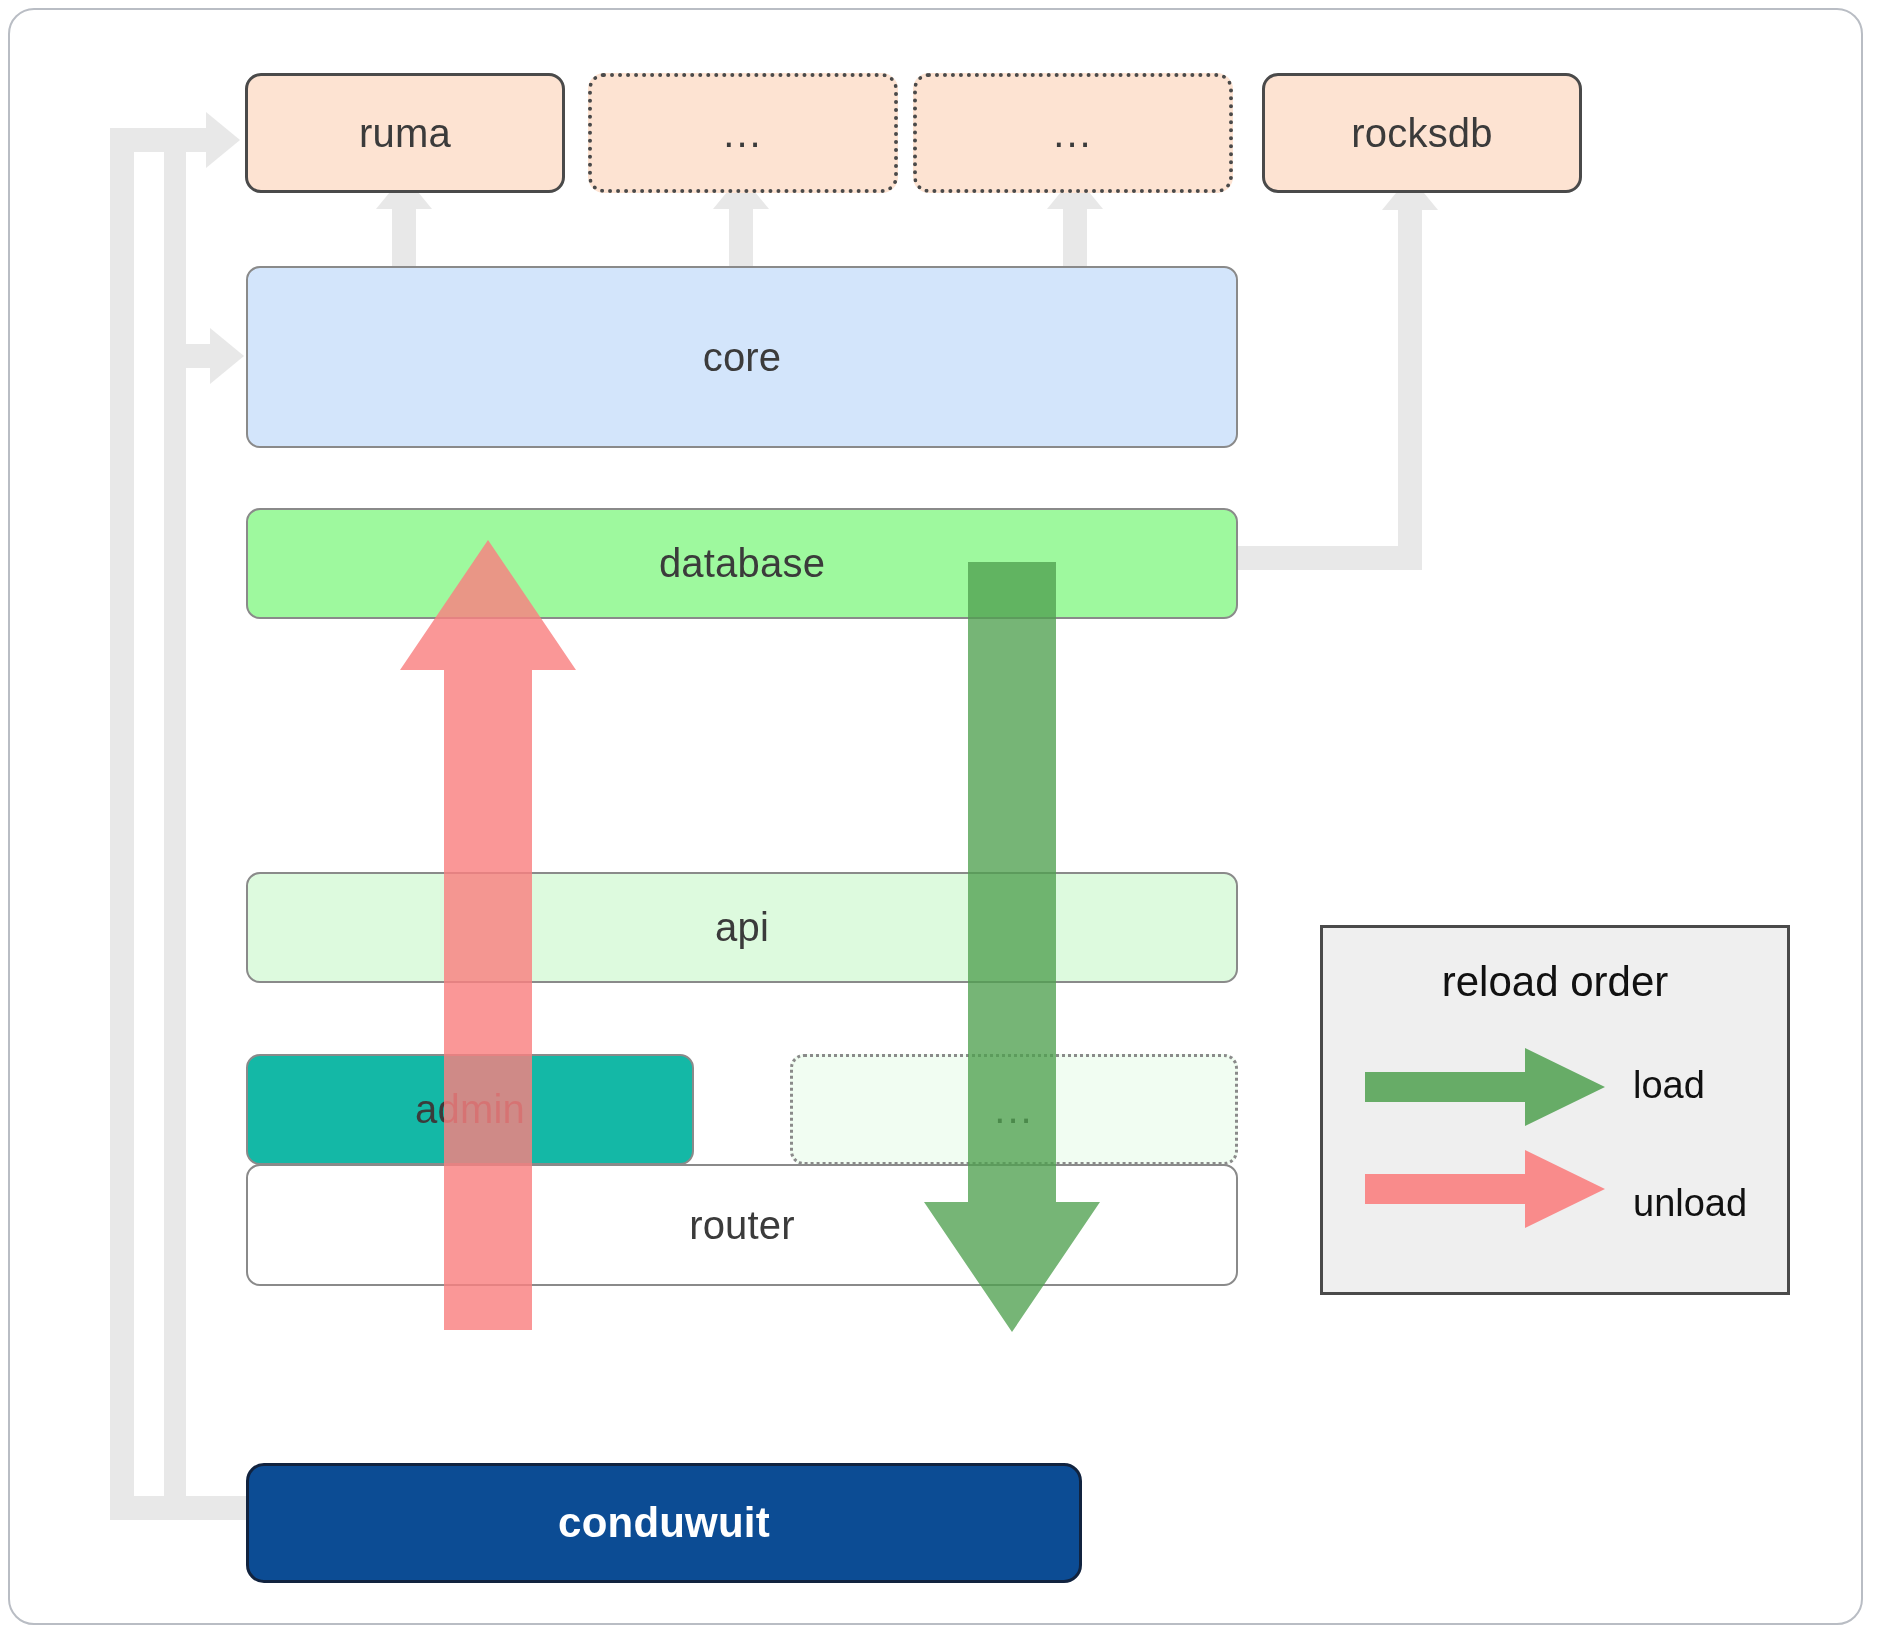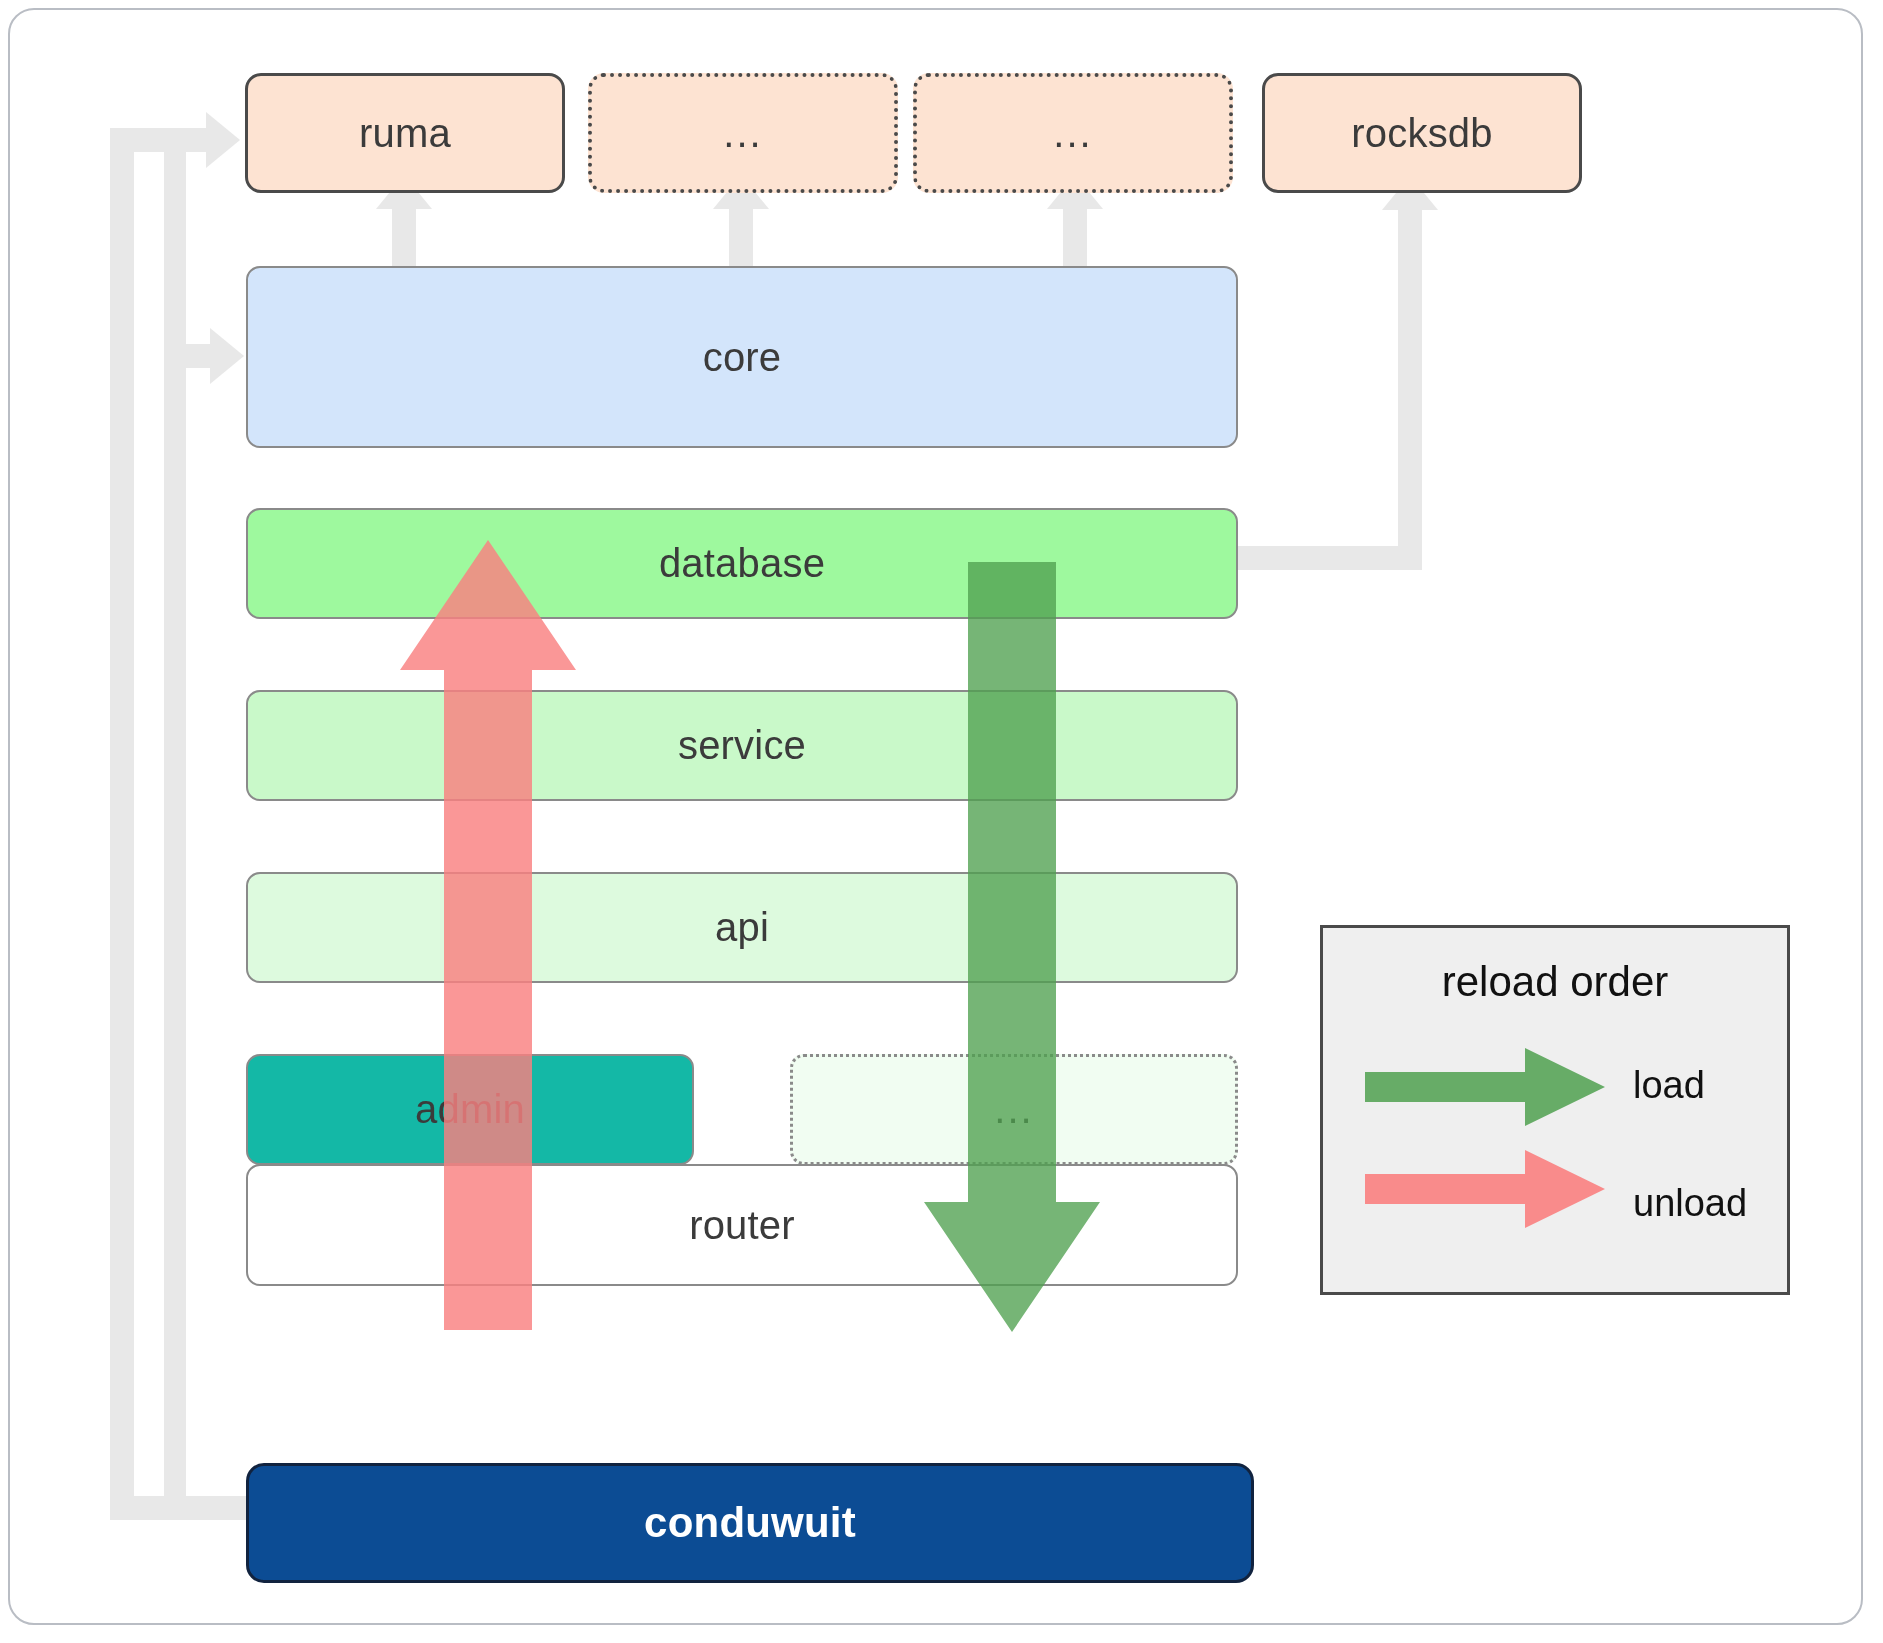--- a/index.html
+++ b/index.html
@@ -170,41 +170,38 @@
   </div>
 
   <div class="box dep" style="left:1262px; width:320px;">
     <span>rocksdb</span>
   </div>
 
   <div class="box layer" id="database-box" style="left:246px; top:508px; width:992px;">
     <span>database</span>
   </div>
 
-  <div class="box layer" id="service-box" style="left:246px; top:690px; width:992px;">
-    <span>service</span>
-  </div>
 
   <div class="box layer" id="api-box" style="left:246px; top:872px; width:992px;">
     <span>api</span>
   </div>
 
   <div class="box layer" id="admin-box" style="left:246px; top:1054px; width:448px;">
     <span>admin</span>
   </div>
 
   <div class="box layer dotted dots" id="etc-box" style="left:790px; top:1054px; width:448px;">
     <span>...</span>
   </div>
 
   <div class="box layer" id="router-box" style="left:246px; top:1164px; width:992px; height:122px;">
     <span>router</span>
   </div>
 
-  <div class="box" id="conduwuit-box" style="left:246px; top:1463px; width:1008px;">
+  <div class="box" id="conduwuit-box" style="left:246px; top:1463px; width:836px;">
     <span>conduwuit</span>
   </div>
 
   <svg class="bigarrow" style="left:388px; top:540px; width:200px; height:790px;" viewBox="0 0 200 790" preserveAspectRatio="none">
     <polygon points="12,130 100,0 188,130 144,130 144,790 56,790 56,130" fill="#f98080" fill-opacity="0.82"></polygon>
   </svg>
 
   <svg class="bigarrow" style="left:912px; top:562px; width:200px; height:770px;" viewBox="0 0 200 770" preserveAspectRatio="none">
     <polygon points="56,0 144,0 144,640 188,640 100,770 12,640 56,640" fill="#4fa04f" fill-opacity="0.78"></polygon>
   </svg>

